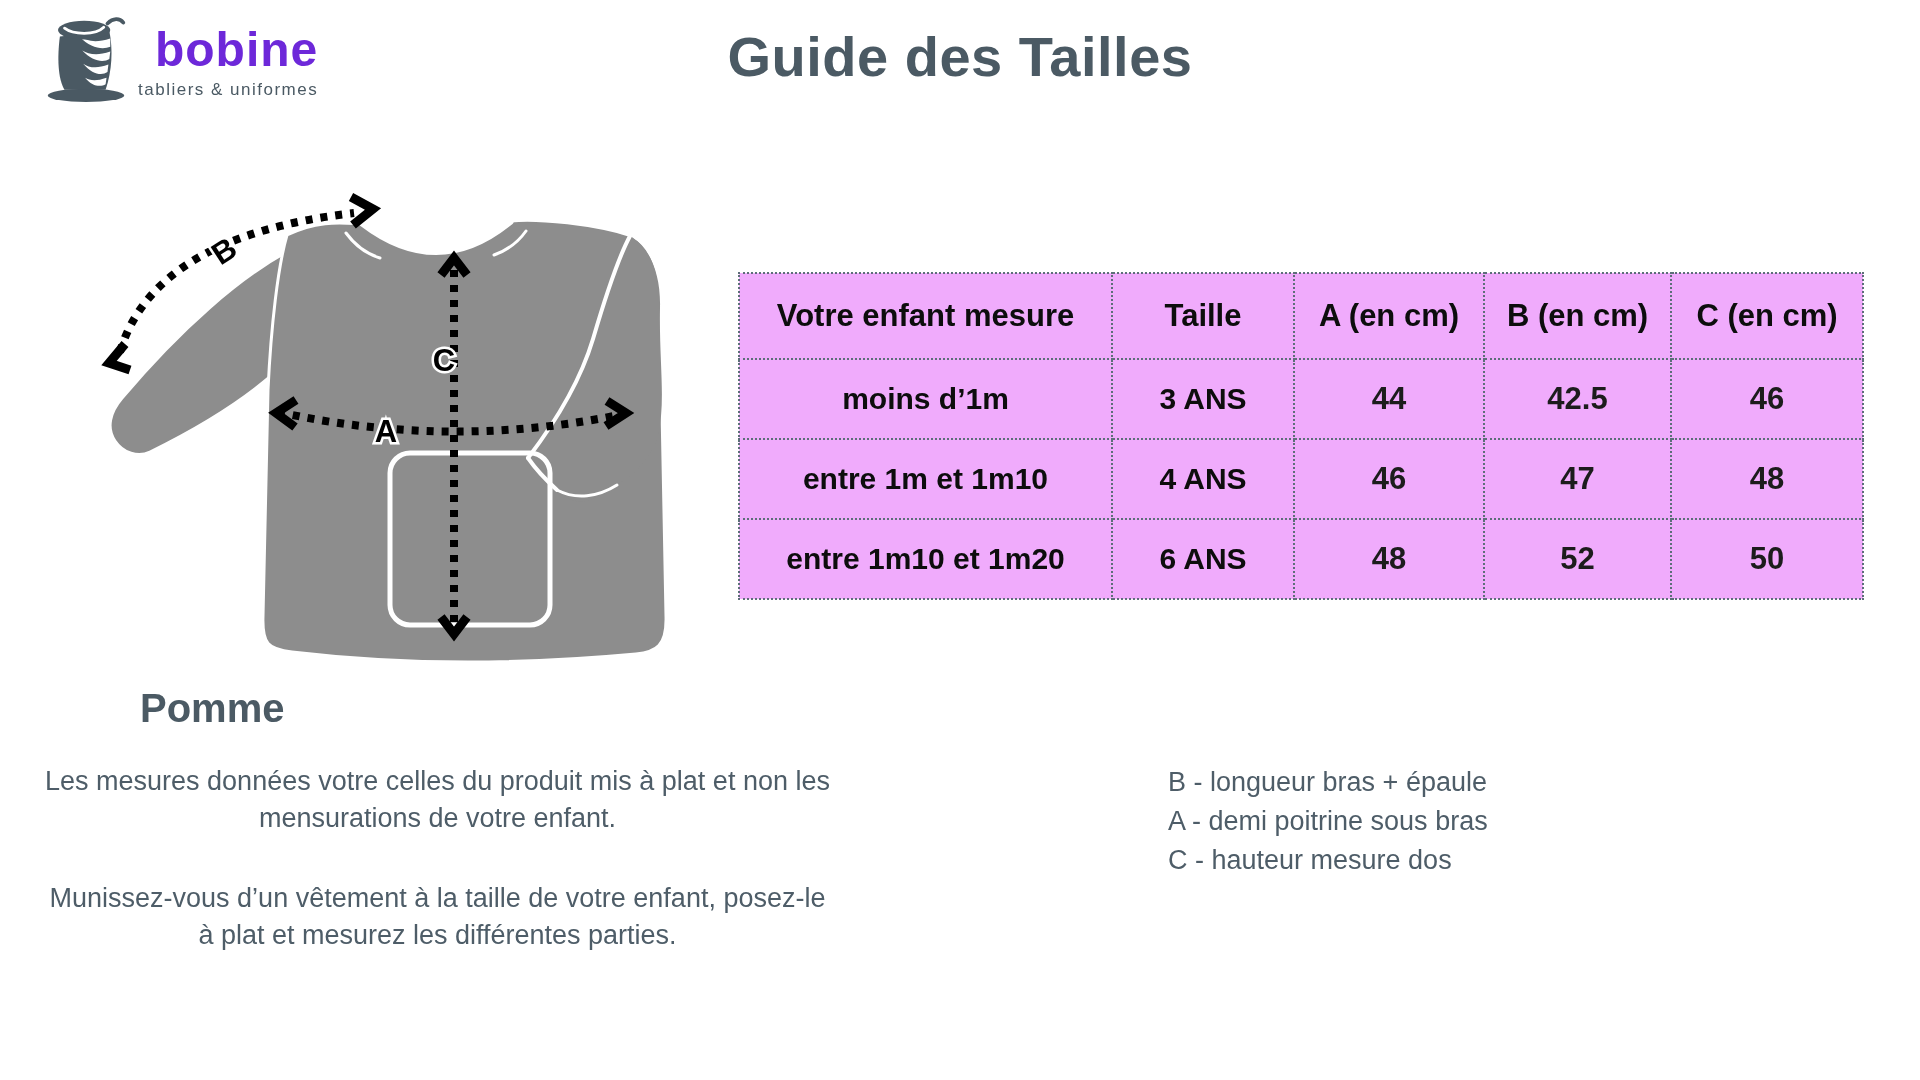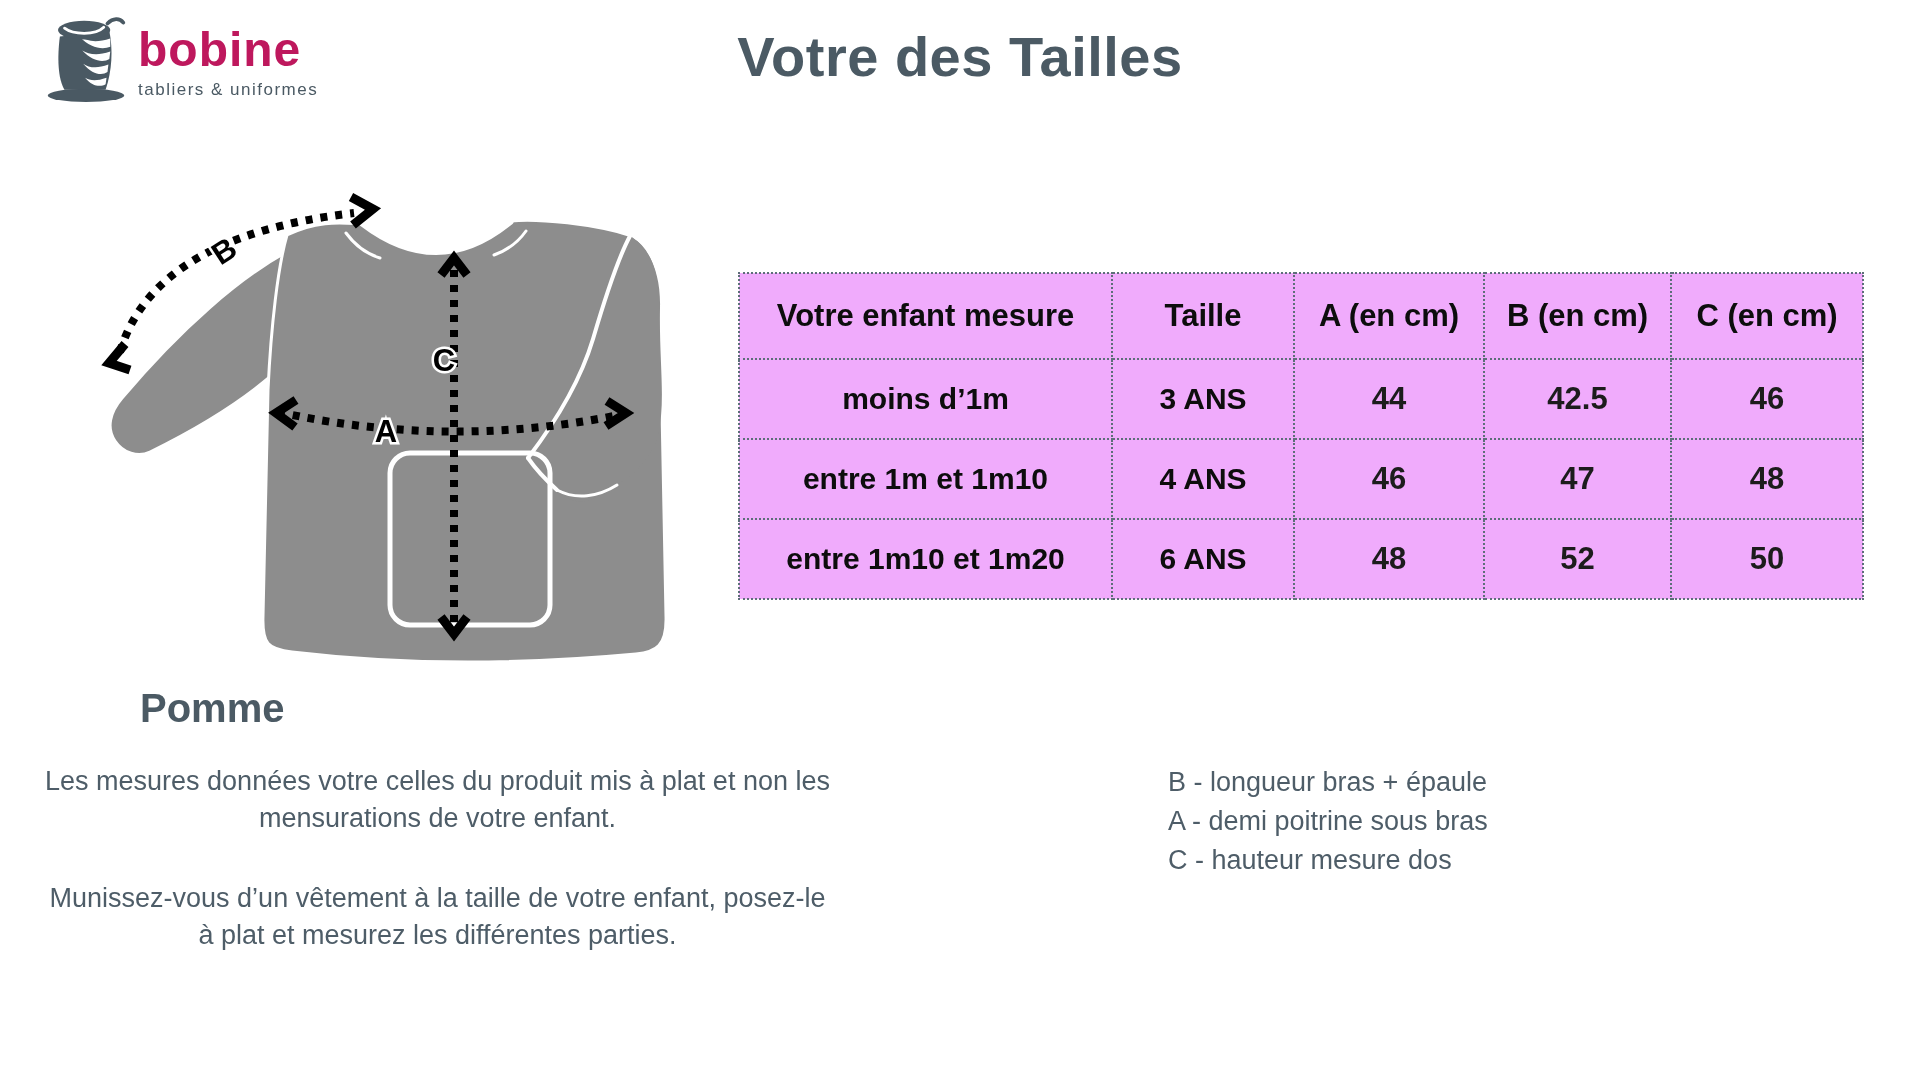--- a/index.html
+++ b/index.html
@@ -10,21 +10,21 @@
     overflow: hidden;
   }
   .page { position: relative; width: 1920px; height: 1080px; background: #fff; }
 
   
   .logo { position: absolute; left: 44px; top: 16px; display: flex; align-items: flex-start; }
   .logo svg { width: 84px; height: 86px; }
   .logo-text { margin-left: 10px; color: #4a5963; }
   .brand-name {
     font-size: 48px; font-weight: 700; letter-spacing: 1px;
-    line-height: 1; margin-top: 10px; color: #be185d;
+    line-height: 1; margin-top: 10px; color: #6d28d9; text-align: right;
   }
   .brand-tagline {
     font-size: 17px; letter-spacing: 1.5px; margin-top: 6px; color: #4a5963;
   }
 
   
   .page-title {
     position: absolute; left: 0; top: 24px; width: 1920px;
     text-align: center; margin: 0;
     font-size: 56px; font-weight: 800; letter-spacing: 0.5px;
@@ -81,21 +81,21 @@
       <ellipse cx="43" cy="15" rx="28" ry="10" fill="#4a5963"></ellipse>
       <path d="M 22,13 C 31,20 55,21 64,12" stroke="#ffffff" stroke-width="3" fill="none" stroke-linecap="round"></path>
       <path d="M 68,8 C 74,2 81,2 85,7" stroke="#4a5963" stroke-width="4" fill="none" stroke-linecap="round"></path>
     </svg>
     <div class="logo-text">
       <div class="brand-name">bobine</div>
       <div class="brand-tagline">tabliers &amp; uniformes</div>
     </div>
   </div>
 
-  <h1 class="page-title">Votre des Tailles</h1>
+  <h1 class="page-title">Guide des Tailles</h1>
 
   <div class="diagram">
     <svg viewBox="0 0 620 540" width="620" height="540">
 
       <path d="M 212,86 C 152,114 86,176 32,240 C 20,254 16,270 25,283 C 33,295 48,300 60,294 C 105,272 148,246 181,218 C 202,196 212,150 214,118 Z" fill="#8d8d8d" stroke="#ffffff" stroke-width="3"></path>
 
       <path d="M 197,77 C 232,60 258,66 276,66 Q 348,120 421,63 C 446,60 506,66 542,78 C 561,88 571,113 570,147 L 576,458 C 577,488 566,494 546,496 Q 362,513 202,494 C 178,491 172,486 173,458 L 178,232 C 181,168 188,108 197,77 Z" fill="#8d8d8d" stroke="#ffffff" stroke-width="3"></path>
 
       <path d="M 540,78 C 560,90 571,116 570,150 C 569,205 576,243 568,277 C 561,306 532,327 502,341 C 489,347 475,341 466,332 C 456,322 445,311 438,300 C 467,262 491,221 503,181 C 513,147 526,104 540,78 Z" fill="#8d8d8d"></path>
       <path d="M 438,300 C 467,262 491,221 503,181 C 513,147 526,104 540,78" stroke="#ffffff" stroke-width="4" fill="none" stroke-linecap="round"></path>

